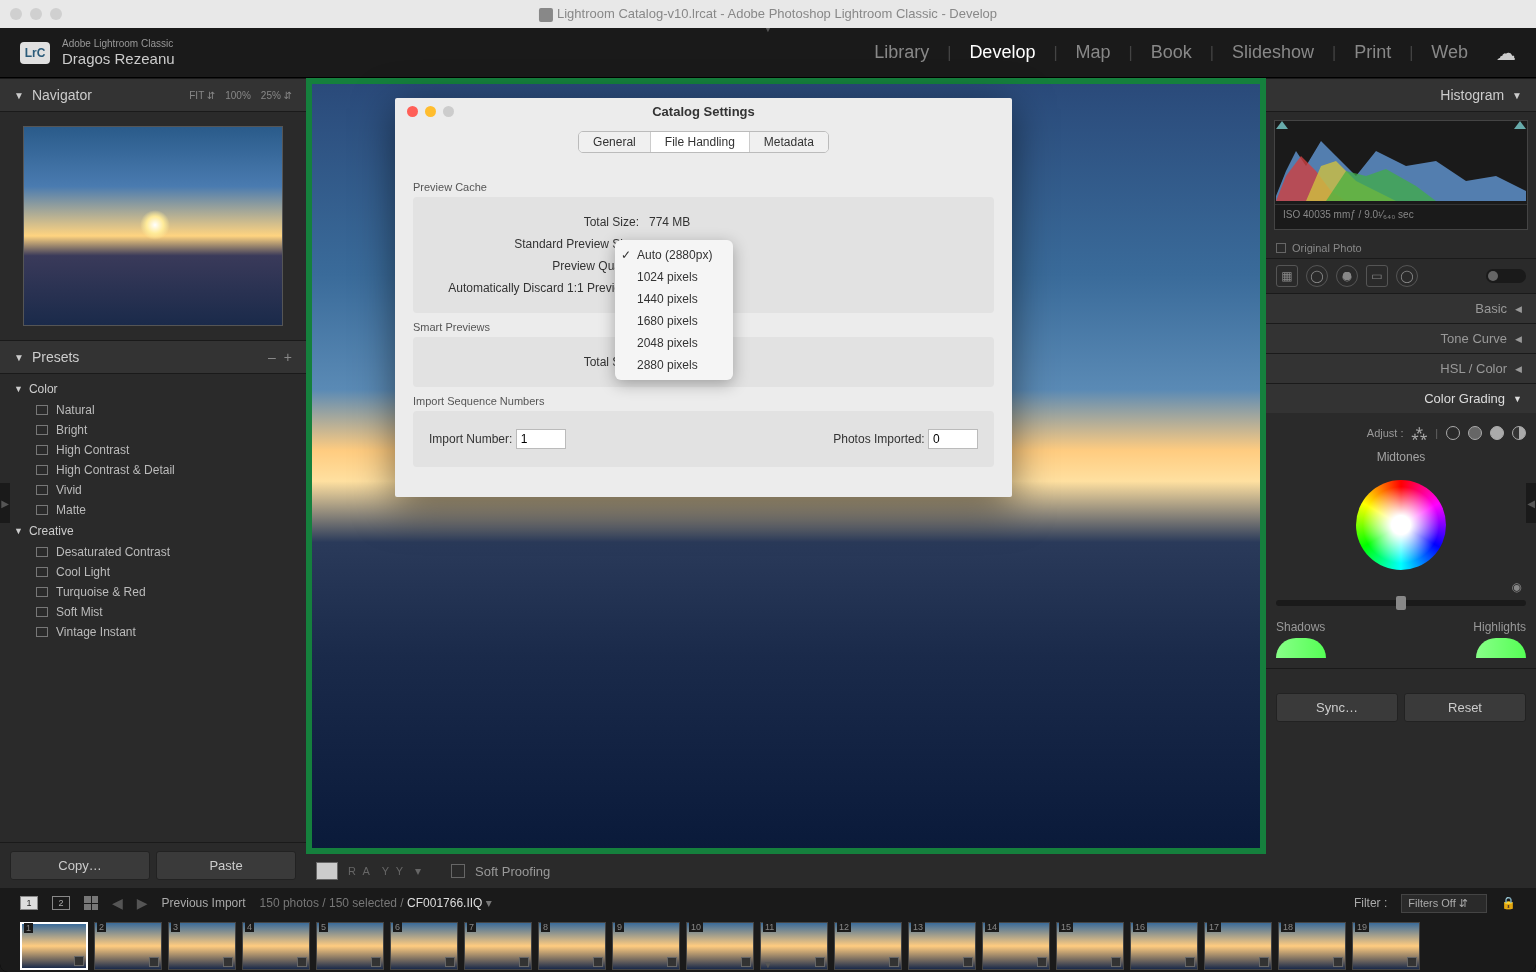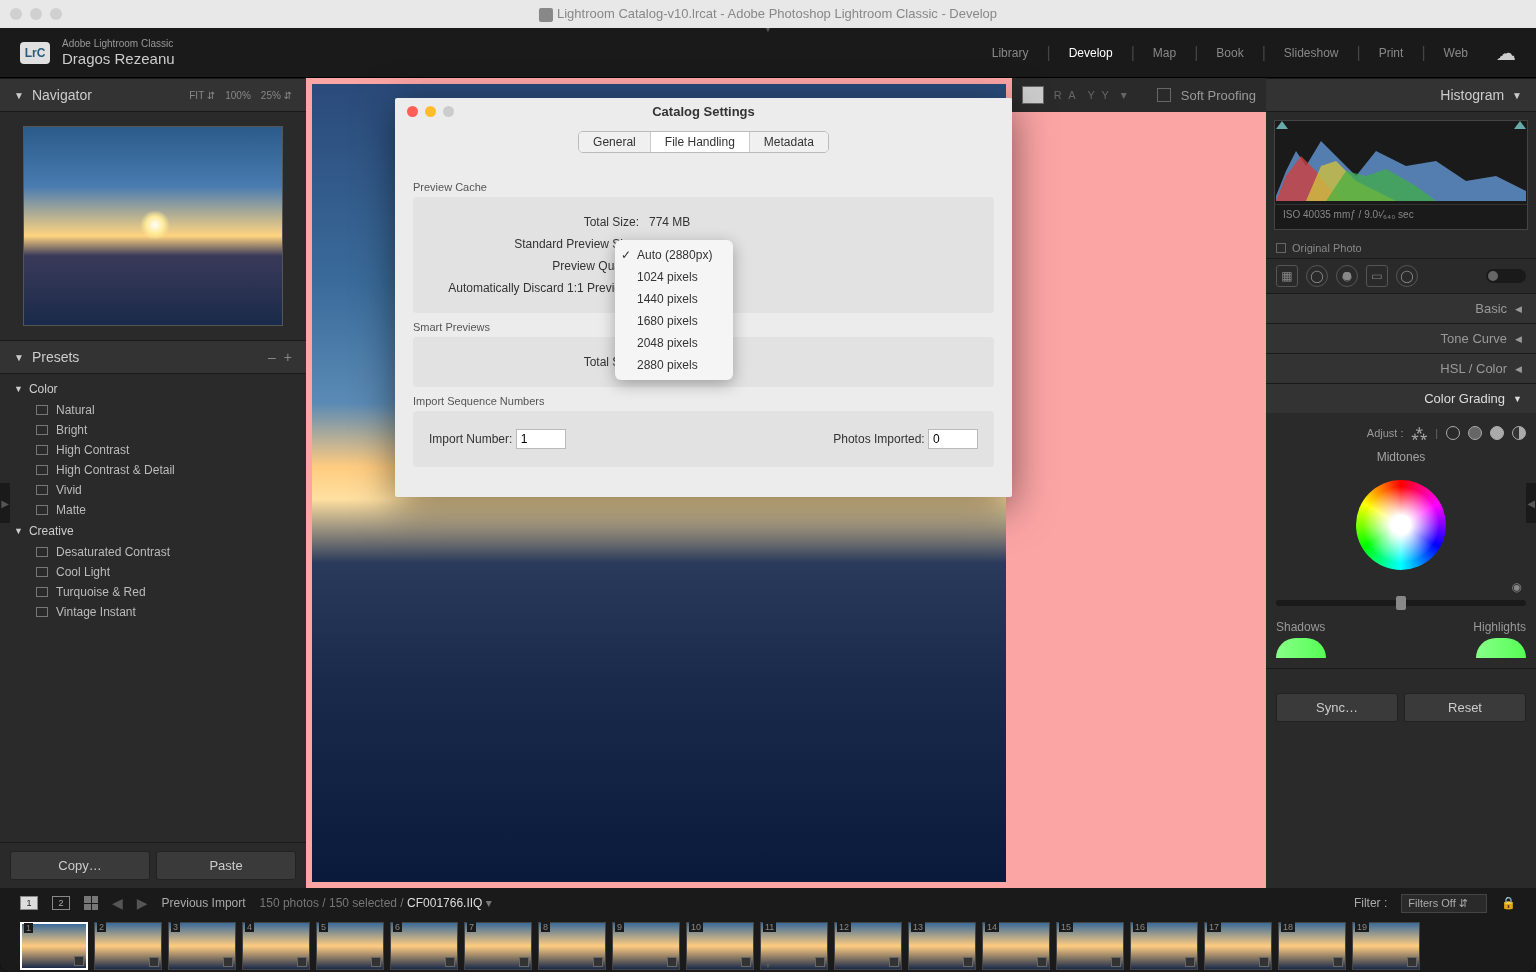--- a/index.html
+++ b/index.html
@@ -9,21 +9,21 @@
 .mac-dot{width:12px;height:12px;border-radius:50%;background:#d0d0d0}
 .mac-title{position:absolute;left:50%;transform:translateX(-50%);font-size:13px;color:#888}
 .mac-title-icon{display:inline-block;width:14px;height:14px;background:#888;border-radius:2px;vertical-align:middle;margin-right:4px}
 .app{background:#000;height:944px;position:relative;border-radius:0 0 8px 8px;overflow:hidden}
 .app-header{height:50px;background:#1a1a1a;display:flex;align-items:center;padding:0 20px;border-bottom:1px solid #000}
 .logo-box{width:30px;height:22px;background:#e0e0e0;border-radius:4px;display:flex;align-items:center;justify-content:center;font-size:12px;font-weight:bold;color:#2a5b7a;margin-right:12px}
 .identity-text{display:flex;flex-direction:column;line-height:1.2}
 .identity-line1{font-size:10px;color:#999}
 .identity-line2{font-size:15px;color:#ccc}
 .main-nav{margin-left:auto;display:flex;align-items:center;gap:18px}
-.nav-item{font-size:12px;color:#888;cursor:pointer}
+.nav-item{font-size:18px;color:#888;cursor:pointer}
 .nav-item.active{color:#fff;font-weight:500}
 .nav-sep{color:#444;font-size:16px}
 .cloud-icon{font-size:20px;color:#ccc;margin-left:10px}
 .body-area{display:flex;height:810px;position:relative}
 .expand-arrow{position:absolute;left:50%;transform:translateX(-50%);color:#555;font-size:10px;z-index:5}
 .expand-top{top:-5px}
 .left-panel{width:306px;background:#2a2a2a;display:flex;flex-direction:column}
 .right-panel{width:270px;background:#2a2a2a;display:flex;flex-direction:column;margin-left:auto}
 .panel-header{background:#333;padding:8px 14px;display:flex;align-items:center;font-size:14px;border-top:1px solid #1a1a1a;border-bottom:1px solid #1a1a1a}
 .panel-header .tri{margin-right:8px;font-size:10px}
@@ -34,21 +34,21 @@
 .sun{position:absolute;top:42%;left:45%;width:30px;height:30px;background:radial-gradient(circle,#fff 0%,#ffeb99 40%,transparent 70%);border-radius:50%}
 .presets-header{display:flex;align-items:center}
 .presets-header .pm{margin-left:auto;display:flex;gap:8px;color:#888;font-size:14px}
 .presets-tree{flex:1;overflow:auto;padding:4px 0}
 .tree-group{padding:4px 14px;display:flex;align-items:center;font-size:12px;color:#ccc;cursor:pointer}
 .tree-group .tri{margin-right:6px;font-size:9px}
 .tree-item{padding:3px 14px 3px 36px;display:flex;align-items:center;font-size:12px;color:#bbb;cursor:pointer}
 .tree-item .ico{width:12px;height:10px;border:1px solid #777;margin-right:8px;display:inline-block}
 .left-buttons{display:flex;gap:6px;padding:8px 10px;background:#2a2a2a;border-top:1px solid #1a1a1a}
 .lbtn{flex:1;background:#3a3a3a;border:1px solid #222;color:#ccc;padding:6px;font-size:13px;cursor:pointer;border-radius:3px}
-.center-area{flex:1;display:flex;flex-direction:row;background:#fca5a5;position:relative}
+.center-area{flex:1;display:flex;flex-direction:column;background:#15803d;position:relative}
 .photo-view{flex:1;background:linear-gradient(180deg,#2a4a7a 0%,#3a6b9a 25%,#5a8ab5 40%,#ffcc80 48%,#ffe0a0 52%,#2a3a5a 60%,#1a2a4a 75%,#0a1a3a 100%);margin:6px;position:relative}
 .toolbar{height:34px;background:#2a2a2a;display:flex;align-items:center;padding:0 10px;gap:10px}
 .tb-box{width:22px;height:18px;border:1px solid #666;background:#3a3a3a}
 .tb-box.filled{background:#ccc}
 .tb-letters{color:#666;font-size:11px;letter-spacing:2px}
 .tb-check{width:14px;height:14px;border:1px solid #666}
 .tb-label{color:#999;font-size:13px}
 .histogram-box{margin:8px;height:110px;background:#1a1a1a;border:1px solid #444;position:relative;overflow:hidden}
 .hist-svg{width:100%;height:80px}
 .hist-labels{display:flex;padding:4px 8px;font-size:10px;color:#888;border-top:1px solid #333}
@@ -185,20 +185,21 @@
           <div class="tree-item"><span class="ico"></span>Natural</div>
           <div class="tree-item"><span class="ico"></span>Bright</div>
           <div class="tree-item"><span class="ico"></span>High Contrast</div>
           <div class="tree-item"><span class="ico"></span>High Contrast &amp; Detail</div>
           <div class="tree-item"><span class="ico"></span>Vivid</div>
           <div class="tree-item"><span class="ico"></span>Matte</div>
           <div class="tree-group"><span class="tri">▼</span>Creative</div>
           <div class="tree-item"><span class="ico"></span>Desaturated Contrast</div>
           <div class="tree-item"><span class="ico"></span>Cool Light</div>
           <div class="tree-item"><span class="ico"></span>Turquoise &amp; Red</div>
+          <div class="tree-item"><span class="ico"></span>Soft Mist</div>
           <div class="tree-item"><span class="ico"></span>Vintage Instant</div>
         </div>
       <div class="left-buttons">
         <button class="lbtn">Copy…</button>
         <button class="lbtn">Paste</button>
       </div>
     </div>
 
     <div class="center-area">
       <div class="photo-view"></div>

